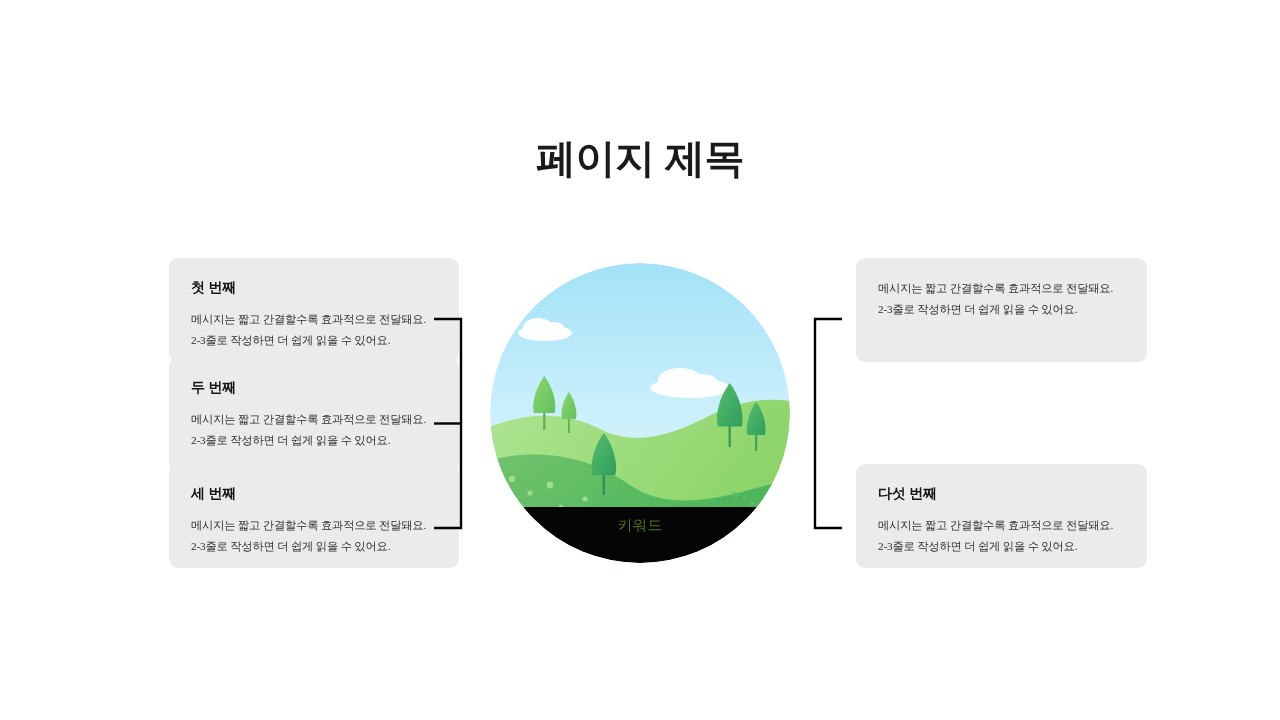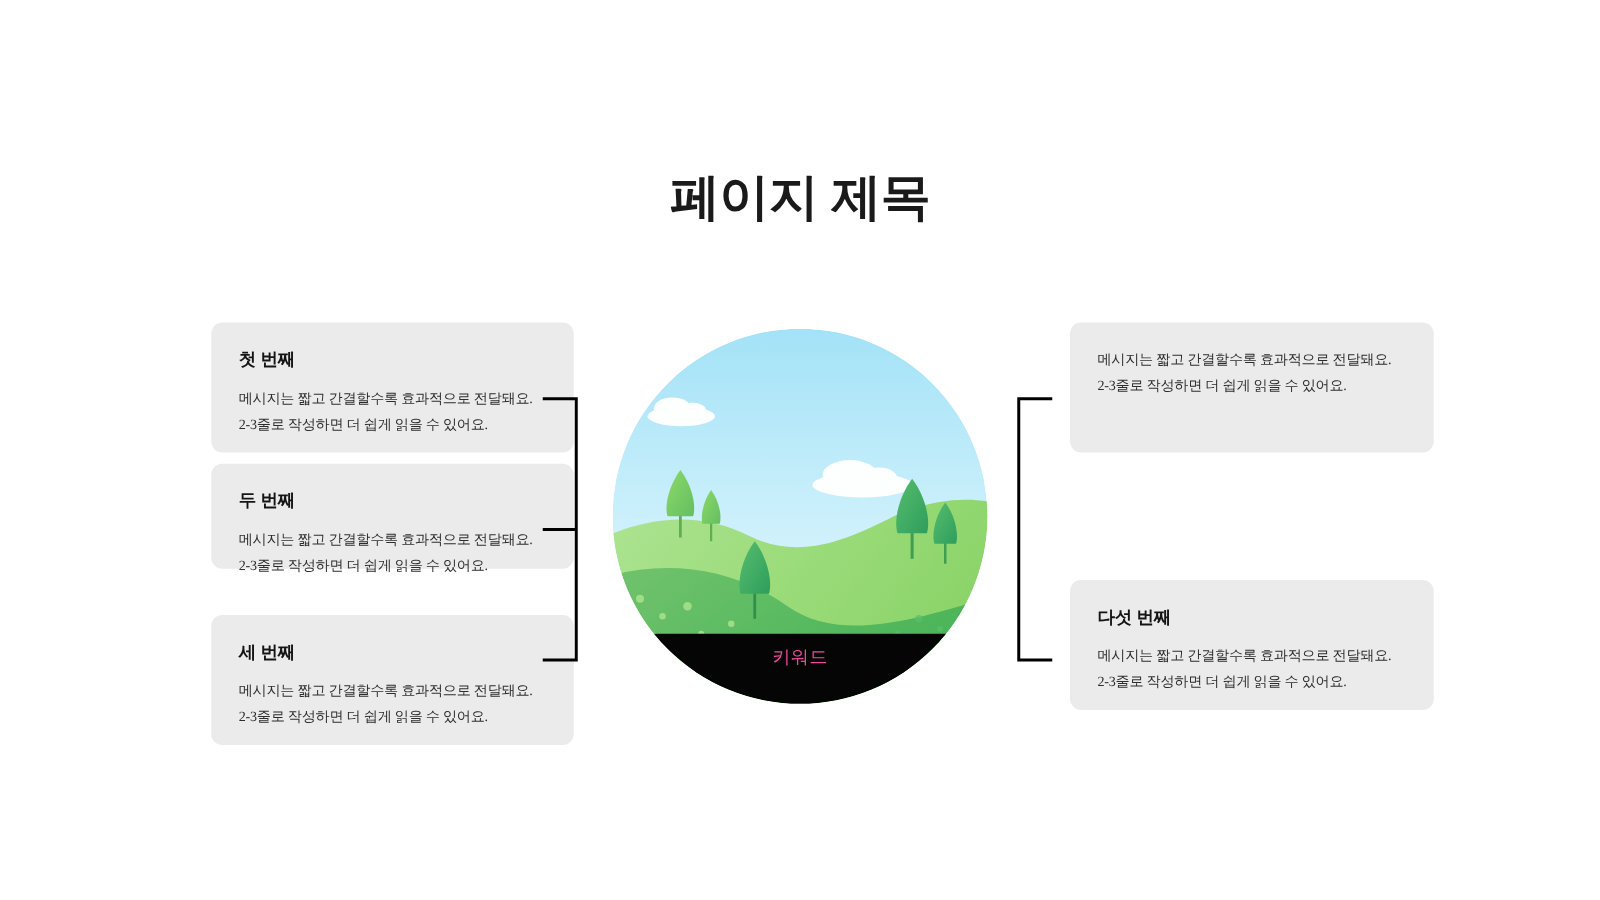--- a/index.html
+++ b/index.html
@@ -53,22 +53,22 @@
     line-height: 1.85;
     letter-spacing: -0.2px;
     white-space: nowrap;
     font-family: Liberation Serif, serif;
   }
 
   .card-left  { left: 134px; width: 290px; margin-left: 35px; }
   .card-right { left: 856px; width: 291px; }
 
   .card-1 { top: 258px; height: 104px; }
-  .card-2 { top: 371px; height: 84px; }
-  .card-3 { top: 492px; height: 104px; }
+  .card-2 { top: 358px; height: 116px; }
+  .card-3 { top: 464px; height: 104px; }
   .card-4 { top: 258px; height: 104px; }
   .card-5 { top: 464px; height: 104px; }
 
   
   .bracket {
     position: absolute;
   }
   .bracket svg { display: block; }
 
   .bracket-left  { left: 434px; top: 316px; }
@@ -86,21 +86,21 @@
   }
   .center-circle svg { display: block; }
   .keyword-label {
     position: absolute;
     left: 0;
     top: 516px;
     width: 1280px;
     text-align: center;
     font-size: 14.5px;
     font-weight: 400;
-    color: #ec4899;
+    color: #4d7c0f;
     letter-spacing: 0.3px;
     pointer-events: none;
   }
 </style>
 </head>
 <body>
 
 <div class="slide">
 
   <div class="page-title">페이지 제목</div>

